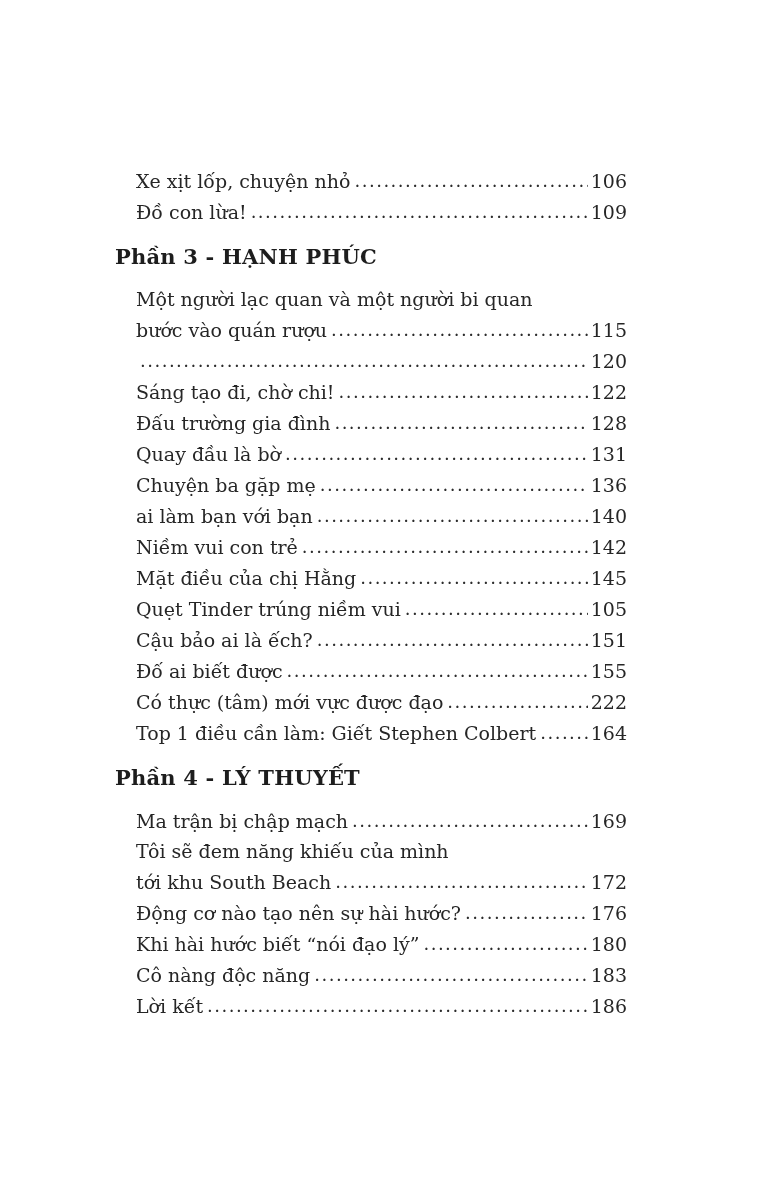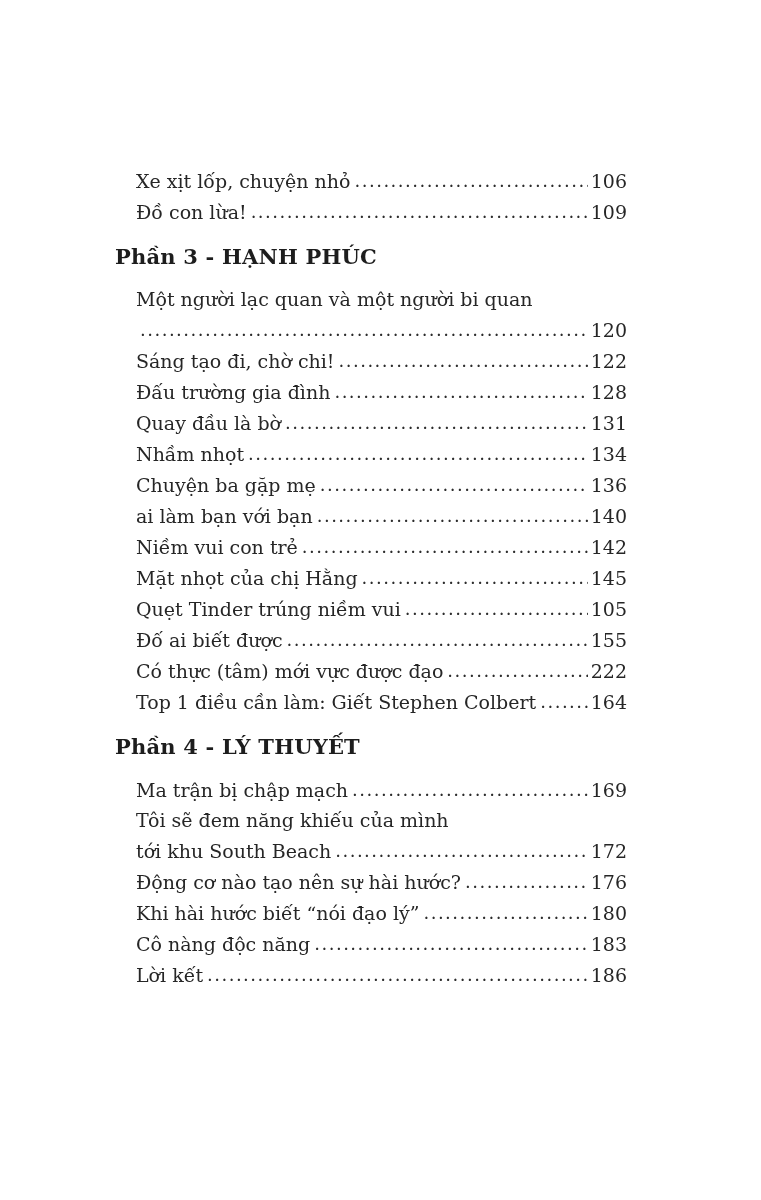--- a/index.html
+++ b/index.html
@@ -82,20 +82,25 @@
       <div class="entry">
         <div class="entry-line last">
           <span class="entry-title">Đồ con lừa!</span>
           <span class="dot-leader"></span>
           <span class="page-num">109</span>
         </div>
       </div>
       <div class="section-heading">Phần 3 - HẠNH PHÚC</div>
       <div class="entry">
         <div class="entry-line">Một người lạc quan và một người bi quan</div>
+        <div class="entry-line last">
+          <span class="entry-title">bước vào quán rượu</span>
+          <span class="dot-leader"></span>
+          <span class="page-num">115</span>
+        </div>
       </div>
       <div class="entry">
         <div class="entry-line last">
           <span class="dot-leader"></span>
           <span class="page-num">120</span>
         </div>
       </div>
       <div class="entry">
         <div class="entry-line last">
           <span class="entry-title">Sáng tạo đi, chờ chi!</span>
@@ -112,27 +117,20 @@
       </div>
       <div class="entry">
         <div class="entry-line last">
           <span class="entry-title">Quay đầu là bờ</span>
           <span class="dot-leader"></span>
           <span class="page-num">131</span>
         </div>
       </div>
       <div class="entry">
         <div class="entry-line last">
-          <span class="entry-title">Nhầm nhọt</span>
-          <span class="dot-leader"></span>
-          <span class="page-num">134</span>
-        </div>
-      </div>
-      <div class="entry">
-        <div class="entry-line last">
           <span class="entry-title">Chuyện ba gặp mẹ</span>
           <span class="dot-leader"></span>
           <span class="page-num">136</span>
         </div>
       </div>
       <div class="entry">
         <div class="entry-line last">
           <span class="entry-title">ai làm bạn với bạn</span>
           <span class="dot-leader"></span>
           <span class="page-num">140</span>
@@ -140,30 +138,37 @@
       </div>
       <div class="entry">
         <div class="entry-line last">
           <span class="entry-title">Niềm vui con trẻ</span>
           <span class="dot-leader"></span>
           <span class="page-num">142</span>
         </div>
       </div>
       <div class="entry">
         <div class="entry-line last">
-          <span class="entry-title">Mặt nhọt của chị Hằng</span>
+          <span class="entry-title">Mặt điều của chị Hằng</span>
           <span class="dot-leader"></span>
           <span class="page-num">145</span>
         </div>
       </div>
       <div class="entry">
         <div class="entry-line last">
           <span class="entry-title">Quẹt Tinder trúng niềm vui</span>
           <span class="dot-leader"></span>
           <span class="page-num">105</span>
+        </div>
+      </div>
+      <div class="entry">
+        <div class="entry-line last">
+          <span class="entry-title">Cậu bảo ai là ếch?</span>
+          <span class="dot-leader"></span>
+          <span class="page-num">151</span>
         </div>
       </div>
       <div class="entry">
         <div class="entry-line last">
           <span class="entry-title">Đố ai biết được</span>
           <span class="dot-leader"></span>
           <span class="page-num">155</span>
         </div>
       </div>
       <div class="entry">

